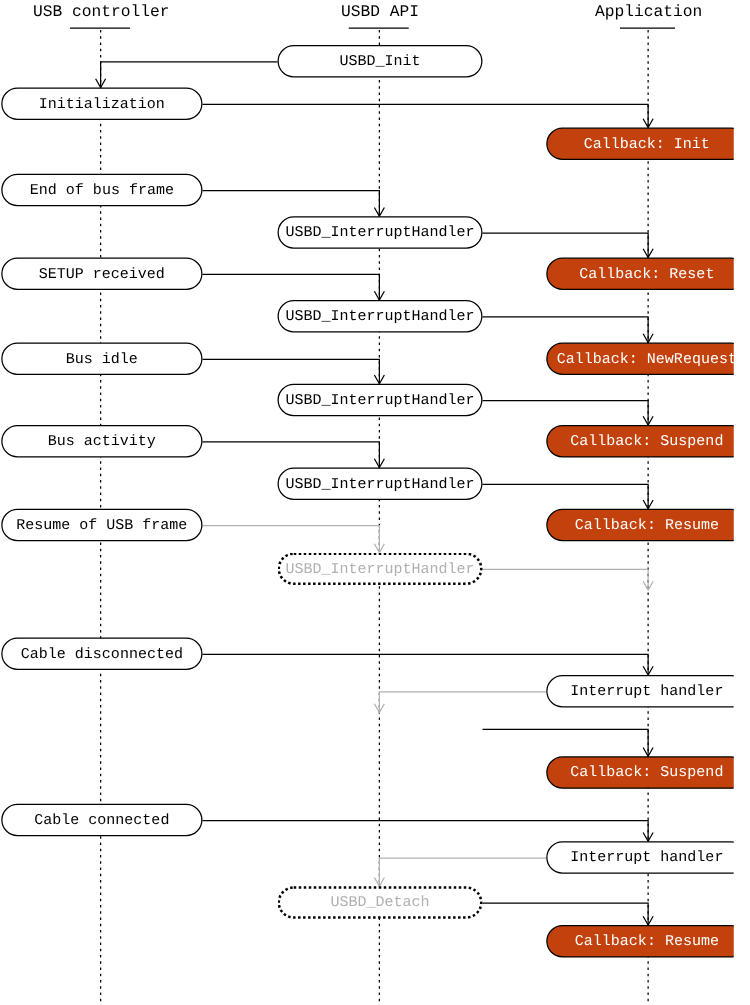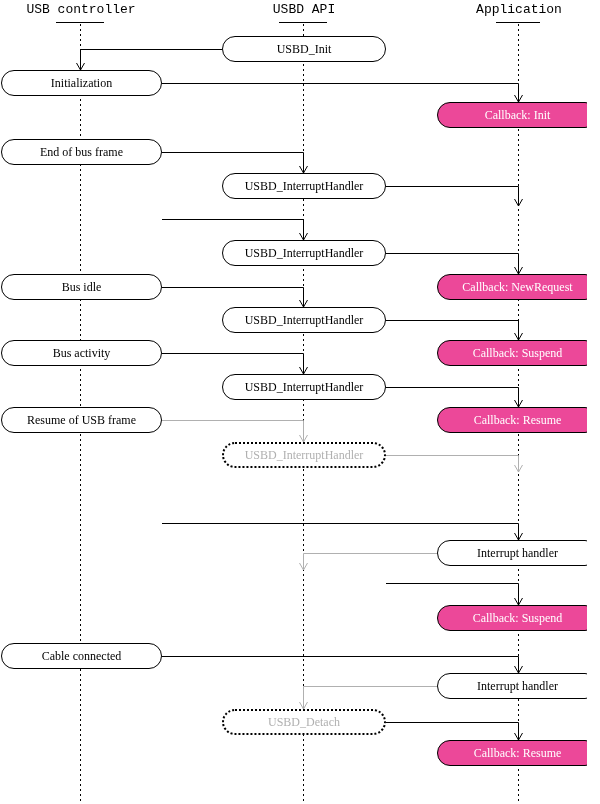--- a/index.html
+++ b/index.html
@@ -9,26 +9,26 @@
   }
   .wires{position:absolute;left:0;top:0;z-index:1;}
   .lane-title{
     position:absolute;top:2px;width:170px;text-align:center;
     font-size:13px;color:#000;z-index:2;white-space:nowrap;
   }
   .node{
     position:absolute;box-sizing:border-box;height:26px;z-index:2;
     display:flex;align-items:center;justify-content:center;
     font-size:12px;white-space:nowrap;overflow:hidden;
-    background:#fff;border:1px solid #000;border-radius:13px;color:#000;font-family:Liberation Serif, serif;
+    background:#fff;border:1px solid #000;border-radius:13px;color:#000;
   }
   .ev{left:1px;width:161px;text-align:right;}
   .api{left:222px;width:164px;}
   .rt{left:437px;width:161px;}
-  .cb{background:#ec4899;color:#fff;border-color:#000;}
+  .cb{background:#c2410c;color:#fff;border-color:#000;}
   .ghost-api{border:2px dotted #000;color:#b0b0b0;}
   .ghost-cb{border:1px solid #b0b0b0;color:#b0b0b0;}
 </style>
 </head>
 <body>
 
 <div class="stage">
 
   <svg class="wires" width="600" height="804" viewBox="0 0 600 804">
 
@@ -94,26 +94,29 @@
   <div class="node api" style="top:36px">USBD_Init</div>
   <div class="node api" style="top:173px">USBD_InterruptHandler</div>
   <div class="node api" style="top:240px">USBD_InterruptHandler</div>
   <div class="node api" style="top:307px">USBD_InterruptHandler</div>
   <div class="node api" style="top:374px">USBD_InterruptHandler</div>
   <div class="node api ghost-api" style="top:442px">USBD_InterruptHandler</div>
   <div class="node api ghost-api" style="top:709px">USBD_Detach</div>
 
   <div class="node ev" style="top:70px">Initialization</div>
   <div class="node ev" style="top:139px">End of bus frame</div>
+  <div class="node ev" style="top:206px">SETUP received</div>
   <div class="node ev" style="top:274px">Bus idle</div>
   <div class="node ev" style="top:340px">Bus activity</div>
   <div class="node ev" style="top:407px">Resume of USB frame</div>
+  <div class="node ev" style="top:510px">Cable disconnected</div>
   <div class="node ev" style="top:643px">Cable connected</div>
 
   <div class="node rt cb" style="top:102px">Callback: Init</div>
+  <div class="node rt cb" style="top:206px">Callback: Reset</div>
   <div class="node rt cb" style="top:274px">Callback: NewRequest</div>
   <div class="node rt cb" style="top:340px">Callback: Suspend</div>
   <div class="node rt cb" style="top:407px">Callback: Resume</div>
   <div class="node rt" style="top:540px">Interrupt handler</div>
   <div class="node rt cb" style="top:605px">Callback: Suspend</div>
   <div class="node rt" style="top:673px">Interrupt handler</div>
   <div class="node rt cb" style="top:740px">Callback: Resume</div>
 
 </div>
 

